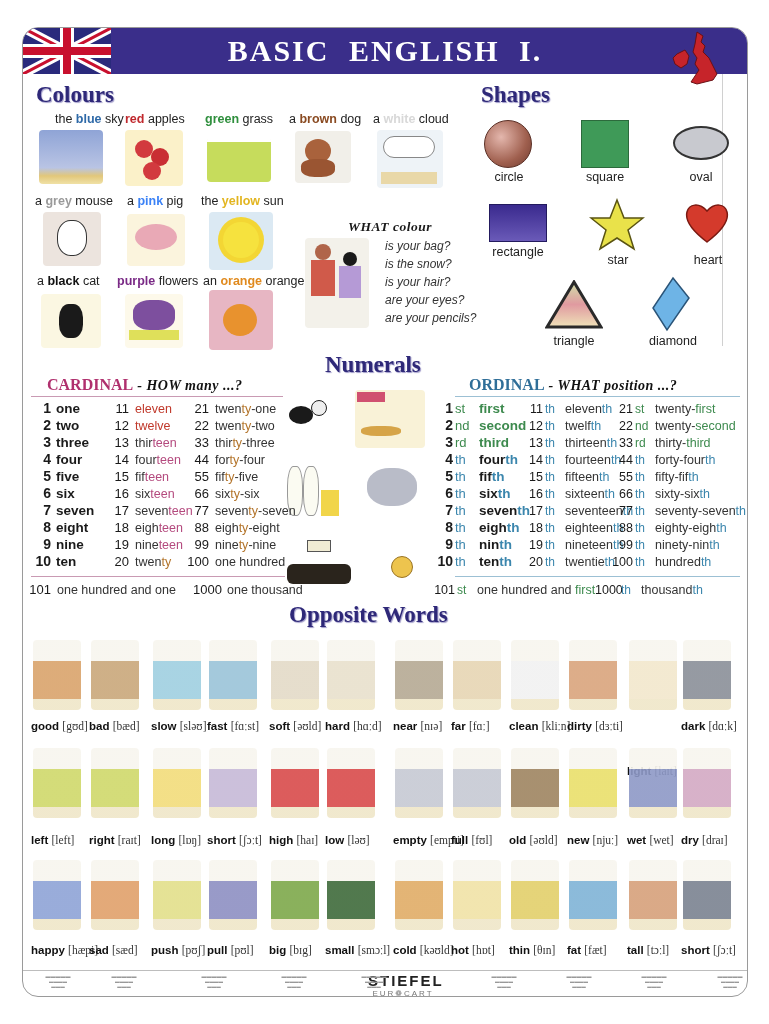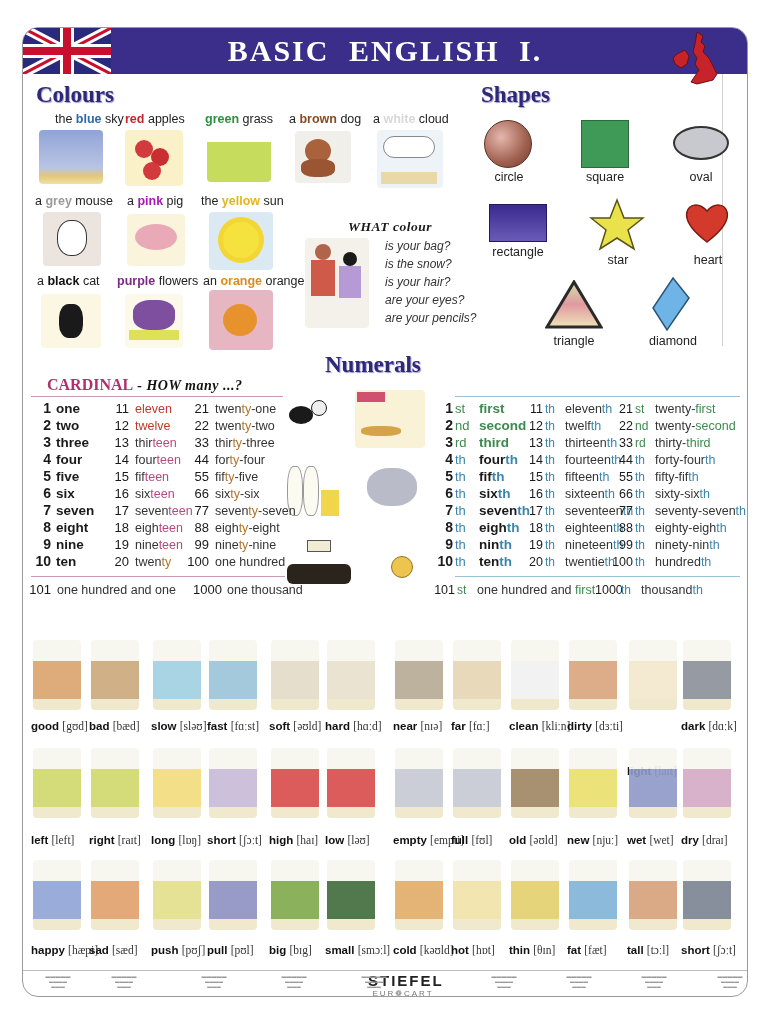--- a/index.html
+++ b/index.html
@@ -130,21 +130,21 @@
   </div>
 
   <div class="colour-item" style="left:12px; top:166px;">
     <div class="colour-label"><span>a </span><b style="color:#9a9a9a">grey</b><span> mouse</span></div>
   </div>
   <div class="pic" style="left:20px; top:184px; width:58px; height:54px; background:#ece4de;">
     <div style="position:absolute;left:14px;top:8px;width:30px;height:36px;border-radius:45%;background:#fff;border:1px solid #333;"></div>
   </div>
 
   <div class="colour-item" style="left:104px; top:166px;">
-    <div class="colour-label"><span>a </span><b style="color:#a21caf">pink</b><span> pig</span></div>
+    <div class="colour-label"><span>a </span><b style="color:#3b82f6">pink</b><span> pig</span></div>
   </div>
   <div class="pic" style="left:104px; top:186px; width:58px; height:52px; background:#fbf4dd;">
     <div style="position:absolute;left:8px;top:10px;width:42px;height:26px;border-radius:50%;background:#e9a9b6;"></div>
   </div>
 
   <div class="colour-item" style="left:178px; top:166px;">
     <div class="colour-label"><span>the </span><b style="color:#e2b520">yellow</b><span> sun</span></div>
   </div>
   <div class="pic" style="left:186px; top:184px; width:64px; height:58px; background:#dbe9f3;">
     <div style="position:absolute;left:14px;top:10px;width:36px;height:36px;border-radius:50%;background:#f6e23e;box-shadow:0 0 0 5px #f3d634;"></div>
@@ -227,20 +227,23 @@
   </svg>
   <div class="shape-label" style="left:610px;top:306px;">diamond</div>
 
   <div class="sec-title" style="left:302px; top:324px;">Numerals</div>
 
   <div class="num-head" style="left:24px; top:348px; color:#b0306e;">
     <span>CARDINAL</span><i> - HOW many ...?</i>
   </div>
   <div class="rule" style="left:8px; top:368px; width:260px; background:#c99ab3;"></div>
 
+  <div class="num-head" style="left:446px; top:348px; color:#2f6e98;">
+    <span>ORDINAL</span><i> - WHAT position ...?</i>
+  </div>
   <div class="rule" style="left:432px; top:368px; width:285px; background:#9cc0d4;"></div>
 
   <div id="card-c1"></div>
   <div id="card-c2"></div>
   <div id="card-c3"></div>
   <div class="rule" style="left:8px; top:548px; width:260px; background:#c99ab3;"></div>
   <div id="card-foot"></div>
 
   <div id="ord-c1"></div>
   <div id="ord-c2"></div>
@@ -265,20 +268,21 @@
     <div style="position:absolute;left:8px;top:8px;width:50px;height:38px;border-radius:45%;background:#b9bcc8;"></div>
   </div>
   <div class="pic" style="left:262px;top:508px;width:68px;height:54px;background:#fff;">
     <div style="position:absolute;left:2px;top:28px;width:64px;height:20px;background:#2a241c;border-radius:6px;"></div>
     <div style="position:absolute;left:22px;top:4px;width:24px;height:12px;background:#f1ecd4;border:1px solid #555;"></div>
   </div>
   <div class="pic" style="left:346px;top:514px;width:54px;height:48px;background:#fff;">
     <div style="position:absolute;left:22px;top:14px;width:22px;height:22px;border-radius:50%;background:#edc44e;border:1px solid #9a7424;"></div>
   </div>
 
+  <div class="sec-title" style="left:266px; top:574px;">Opposite Words</div>
   <div id="opp-grid"></div>
 
   <div class="footer-line"></div>
   <div class="brand">
     <div class="brand-top">STIEFEL</div>
     <div class="brand-bot">EUR❁CART</div>
   </div>
 <div class="num-row card1" style="left: 6px; top: 372px;"><span class="n">1</span><span class="w">one</span></div>
     <div class="num-row card1" style="left: 6px; top: 389px;"><span class="n">2</span><span class="w">two</span></div>
     <div class="num-row card1" style="left: 6px; top: 406px;"><span class="n">3</span><span class="w">three</span></div>

